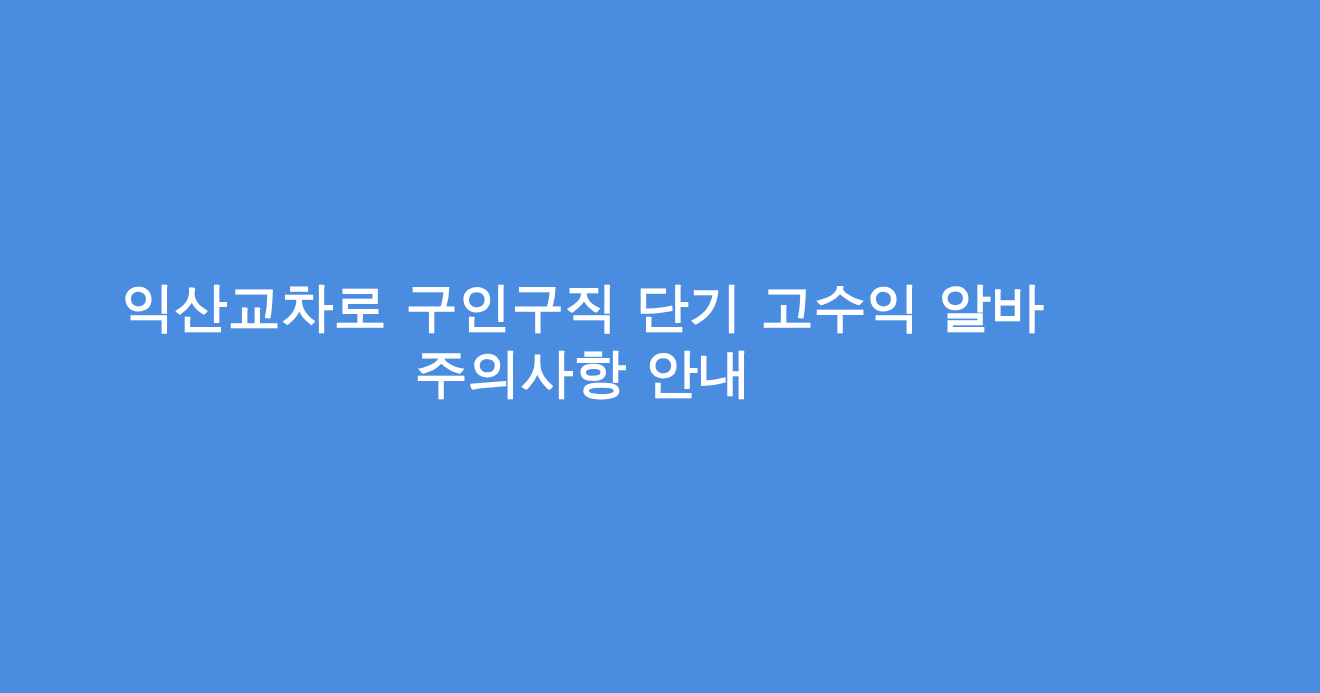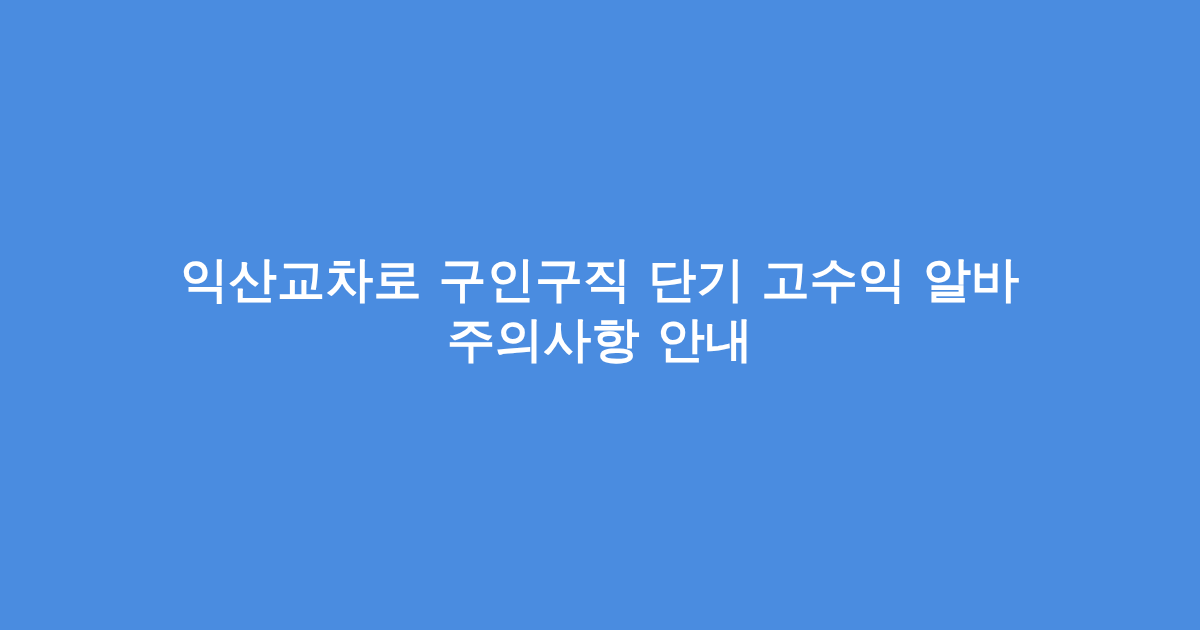--- a/index.html
+++ b/index.html
@@ -15,21 +15,20 @@
     font-family: "DejaVu Sans", "Liberation Sans", sans-serif;
   }
 
   .og-card {
     position: relative;
     box-sizing: border-box;
     width: 1200px;
     height: 630px;
     display: flex;
     align-items: center;
-    justify-content: center;
     background-color: #4a8ce0;
   }
 
   .og-card__inner {
     box-sizing: border-box;
     width: 1060px;
     padding: 0 10px;
     display: block;
     text-align: center;
     

